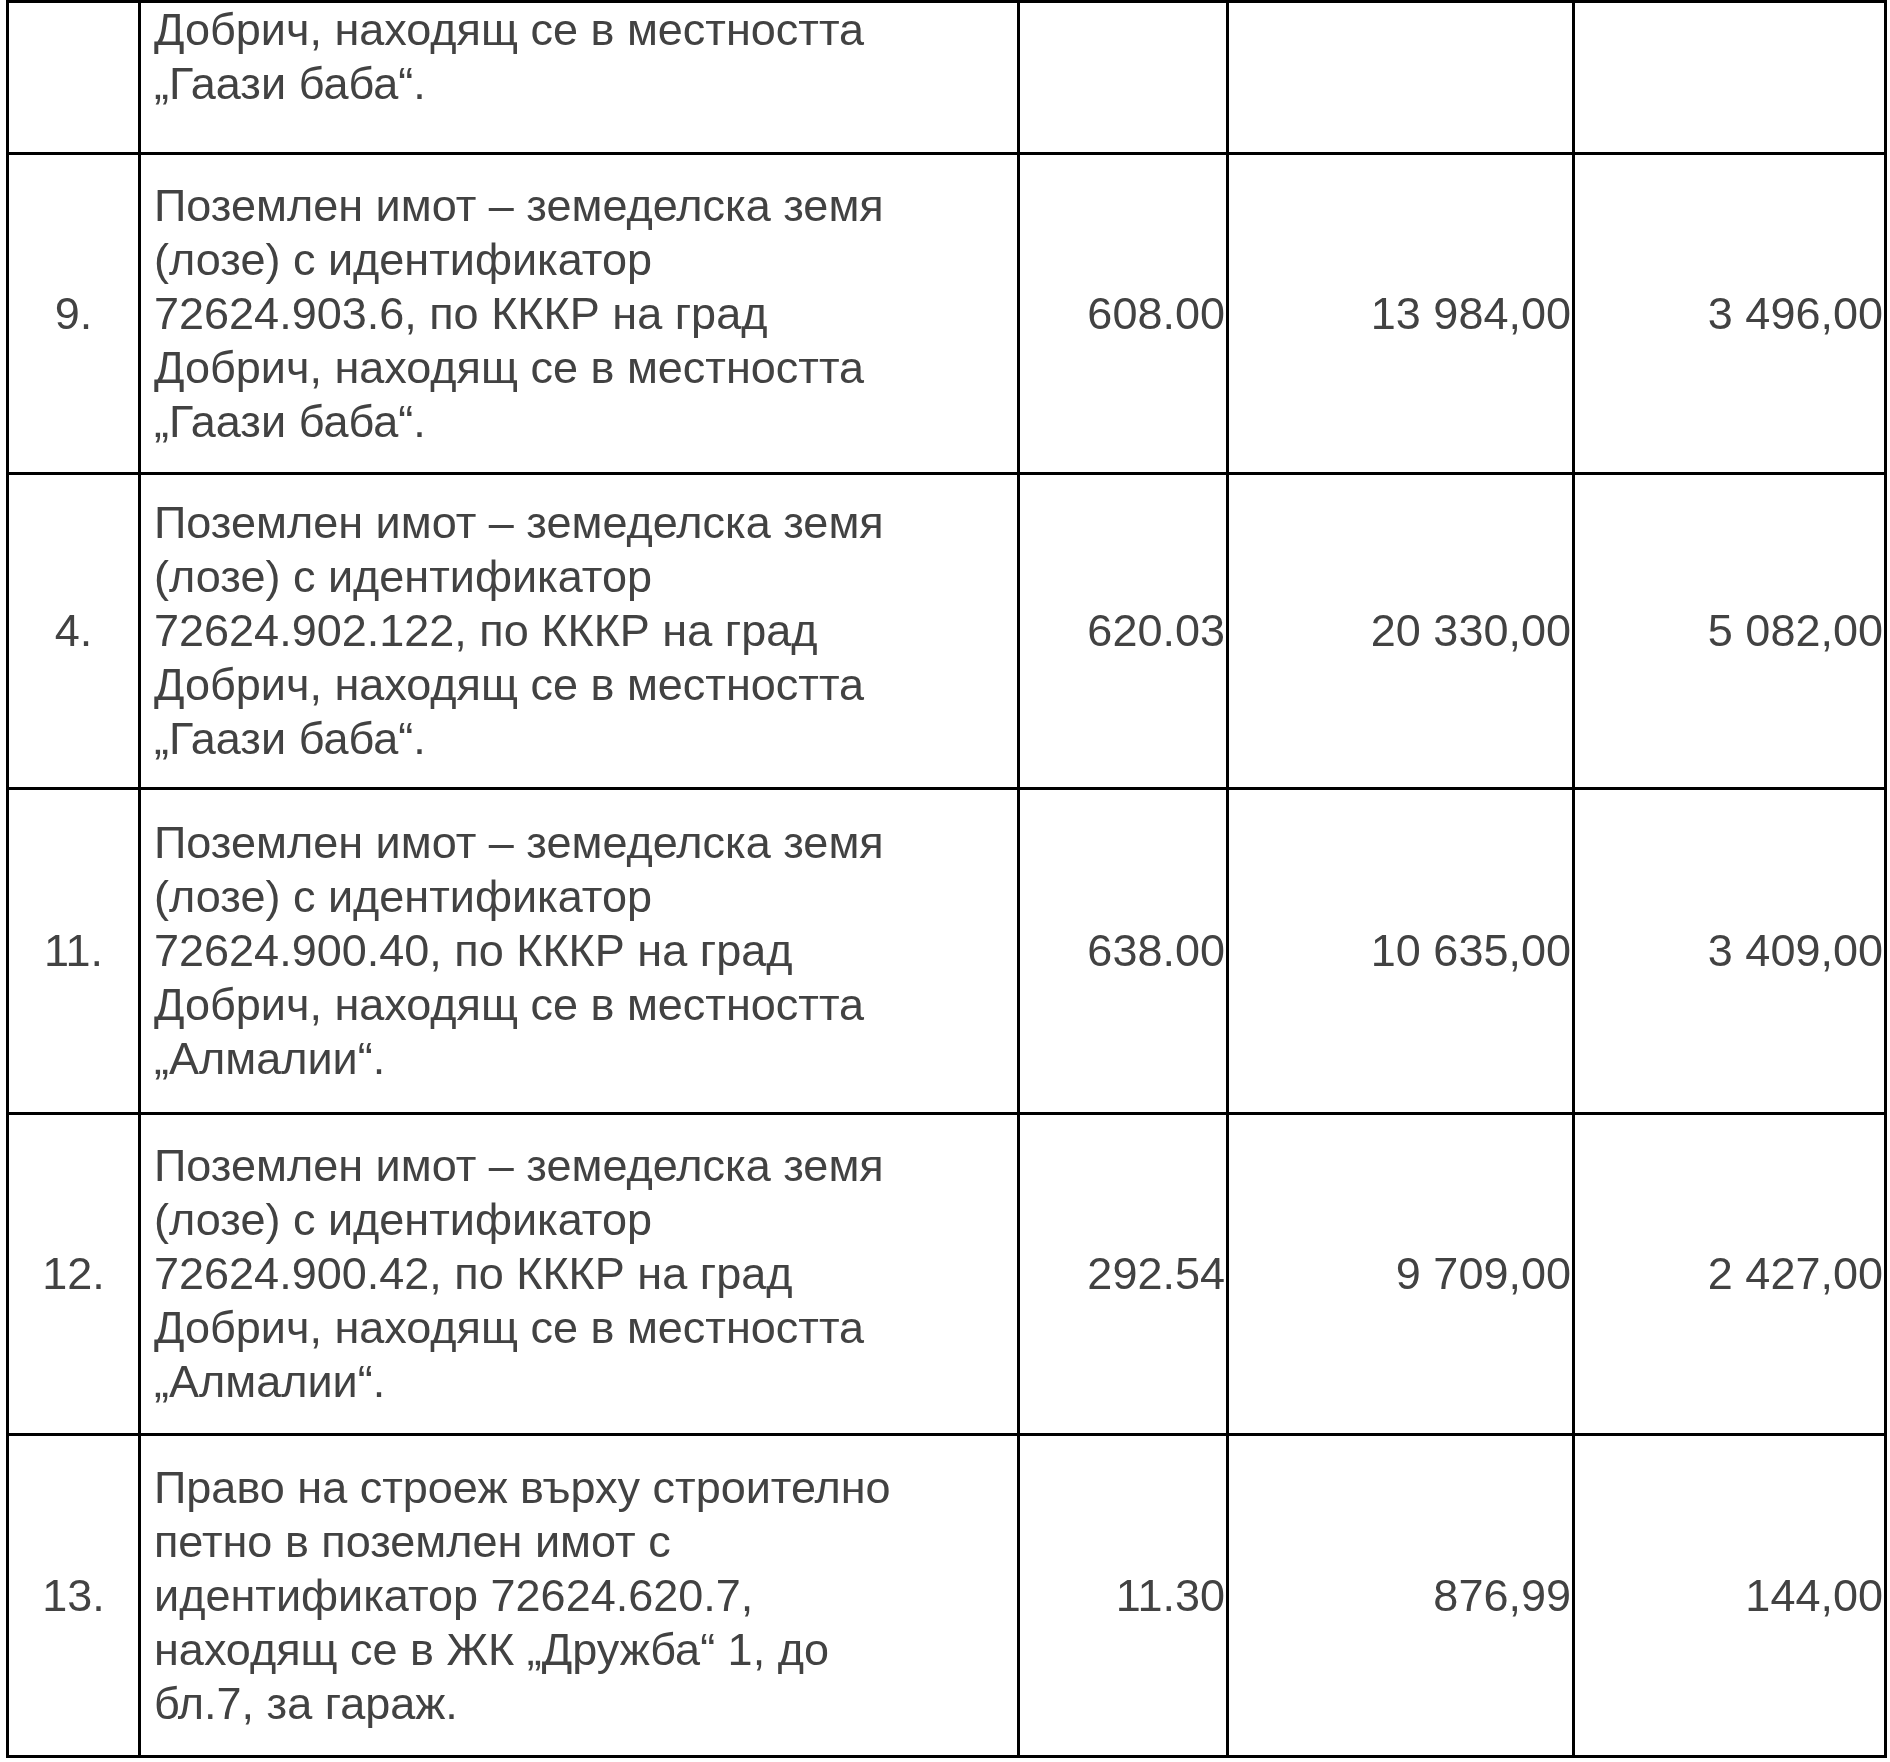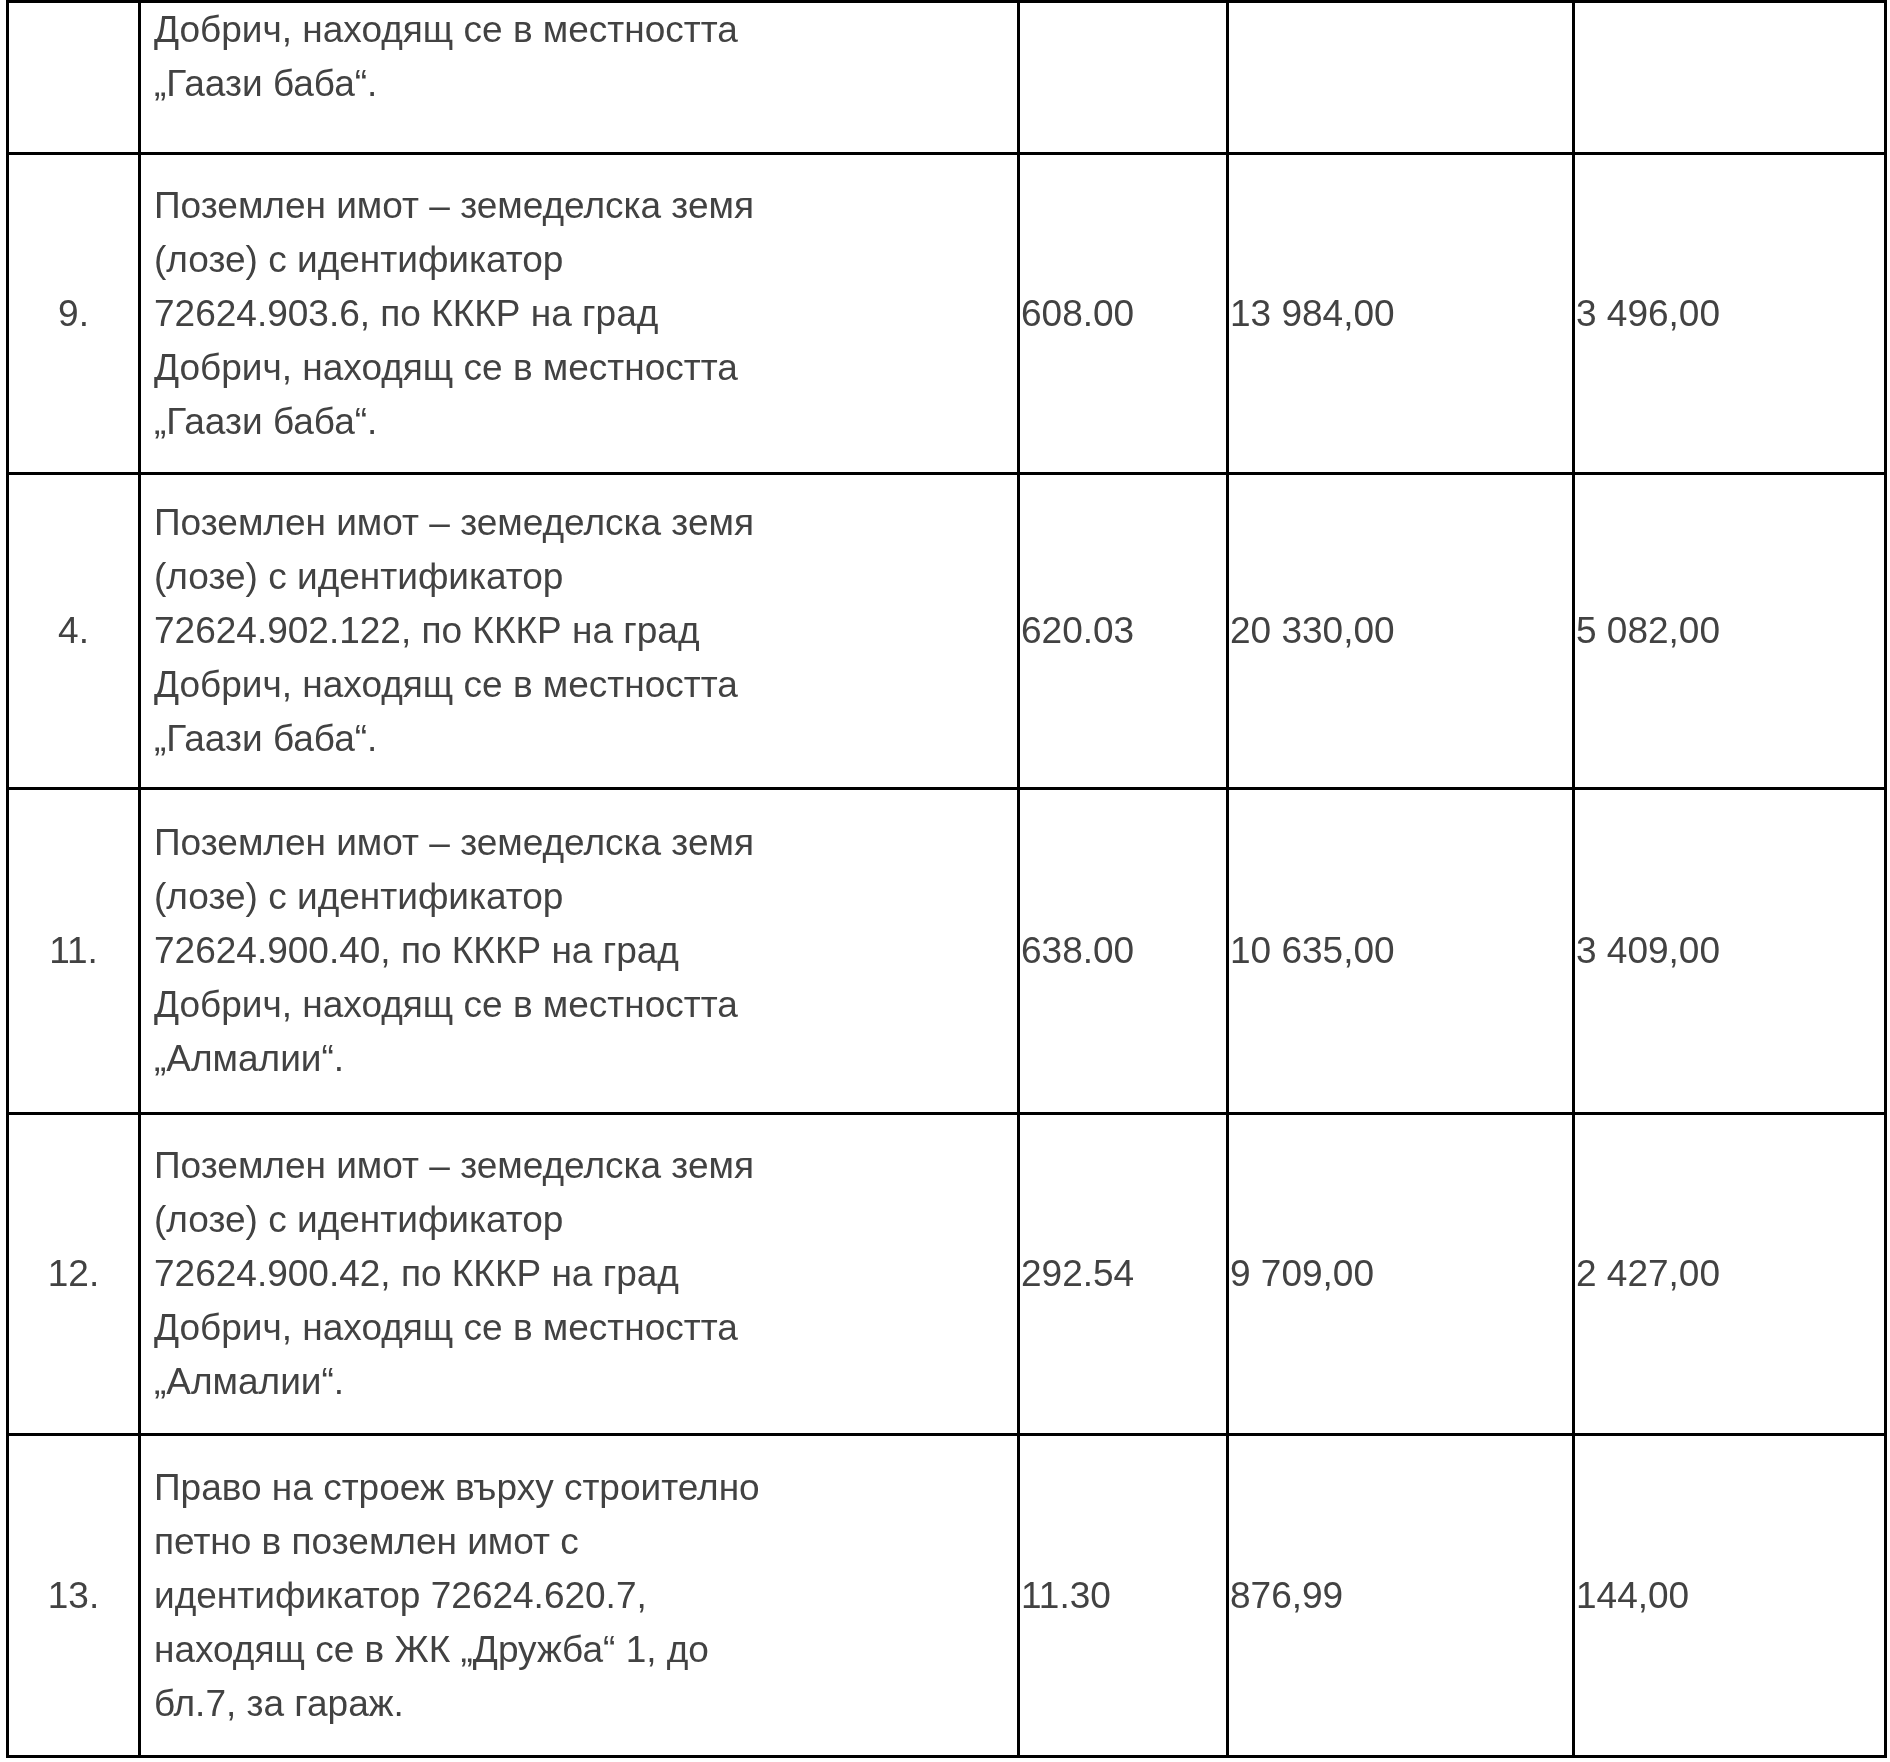--- a/index.html
+++ b/index.html
@@ -14,21 +14,21 @@
   }
   table.doc-table {
     border-collapse: collapse;
     table-layout: fixed;
     width: 1878px;
     margin-left: 6px;
     margin-top: 0;
   }
   td {
     border: 3px solid #000000;
-    font-size: 37px;
+    font-size: 45px;
     line-height: 54px;
     overflow: hidden;
     box-sizing: border-box;
   }
   col.c-num  { width: 132px; }
   col.c-desc { width: 879px; }
   col.c-area { width: 209px; }
   col.c-val1 { width: 346px; }
   col.c-val2 { width: 312px; }
 
@@ -47,21 +47,21 @@
     text-align: left;
     vertical-align: middle;
     padding: 0 10px 0 13px;
     white-space: pre-line;
   }
   tr.partial td.desc {
     vertical-align: top;
     padding-top: 0;
   }
   td.val {
-    text-align: left;
+    text-align: right;
     vertical-align: middle;
   }
 </style>
 </head>
 <body>
 
 <table class="doc-table">
   <colgroup>
     <col class="c-num">
     <col class="c-desc">

